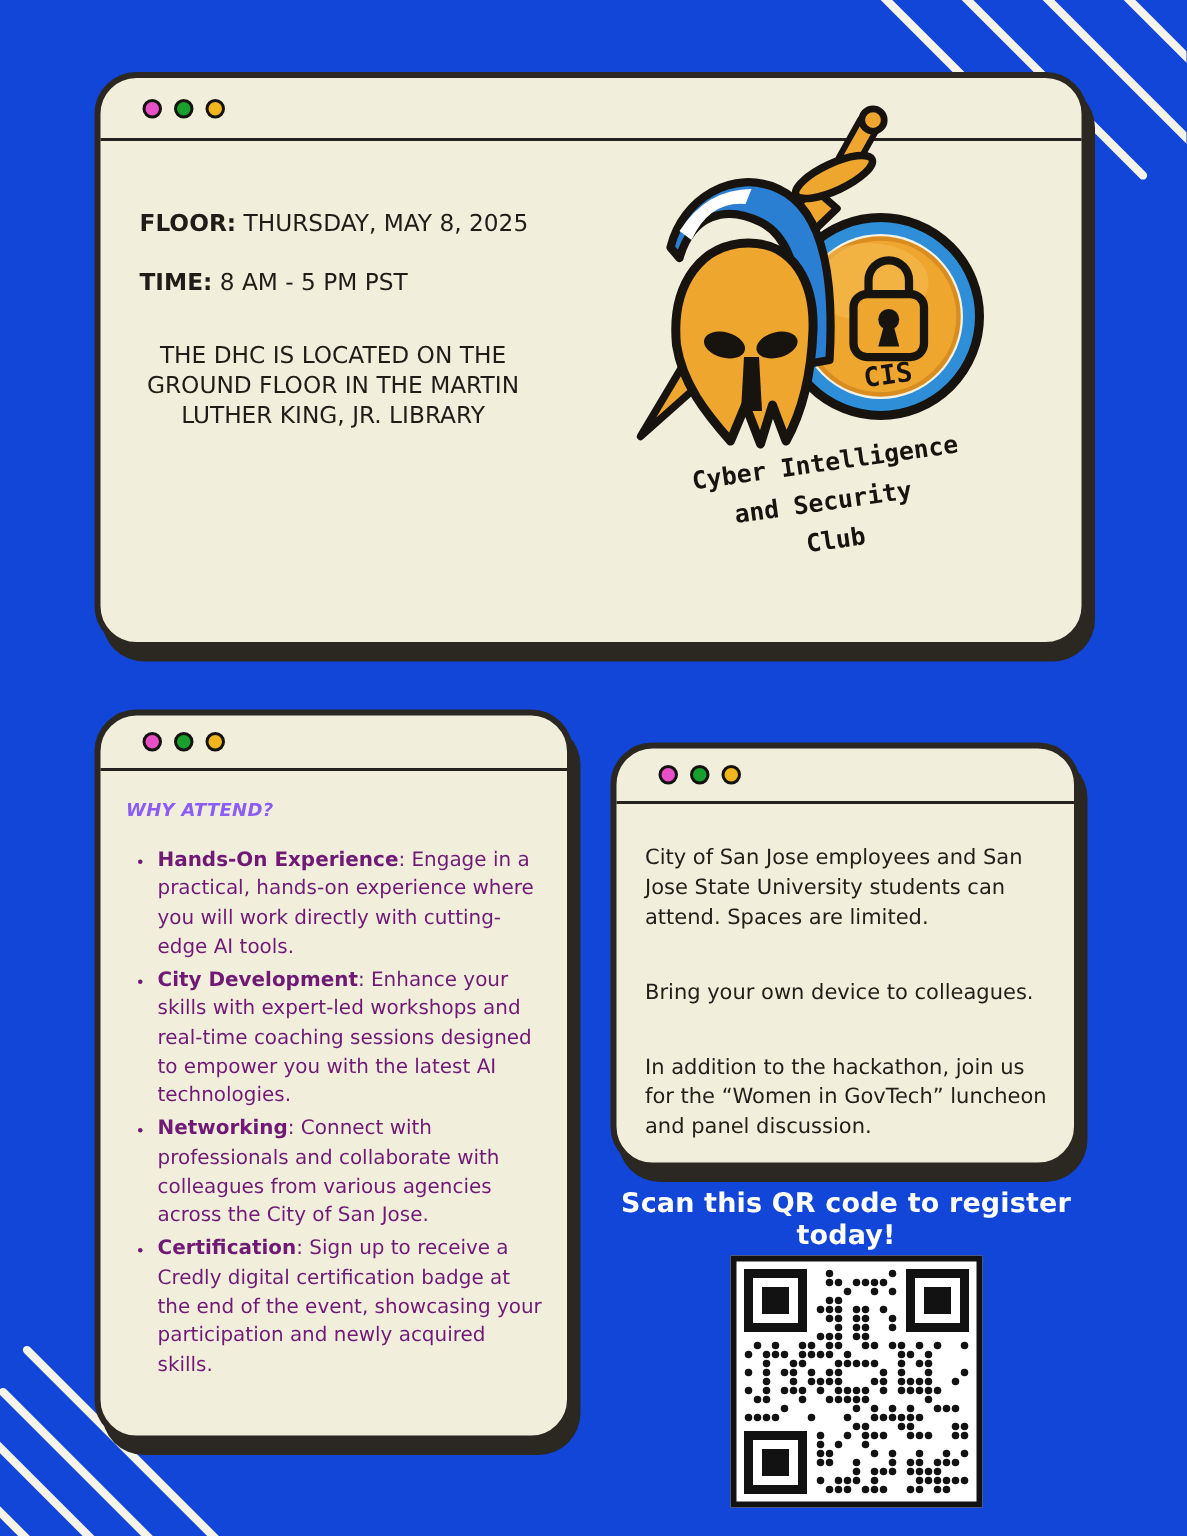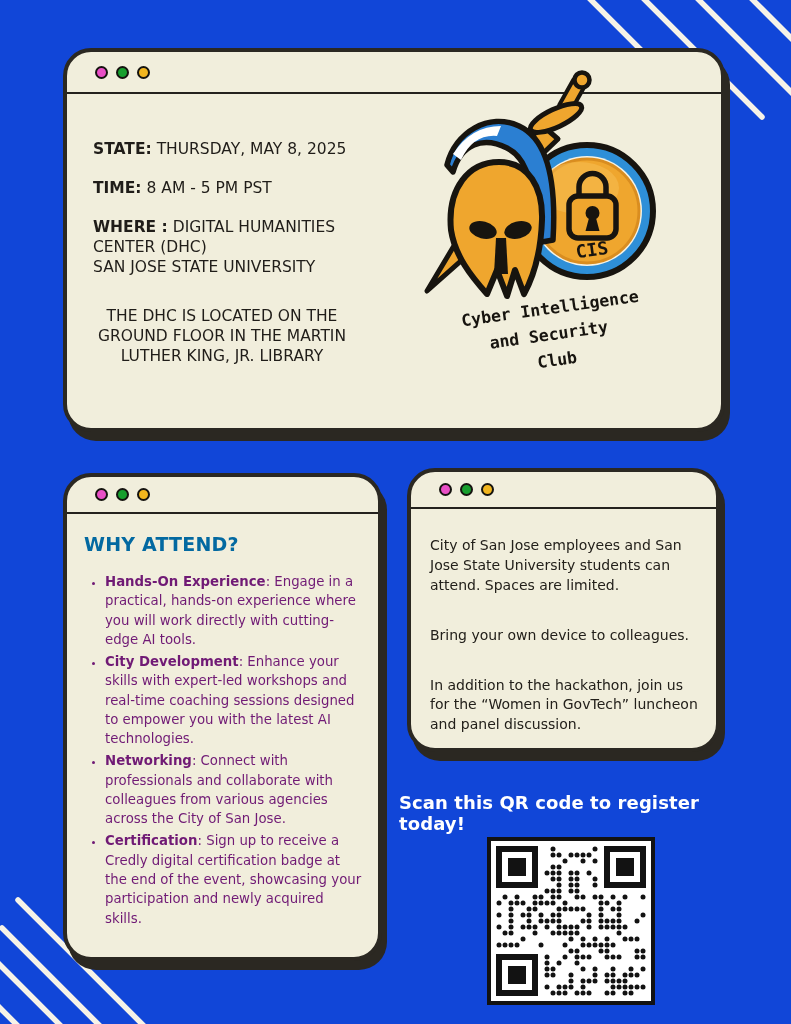--- a/index.html
+++ b/index.html
@@ -39,35 +39,35 @@
   .hero-details { width:264px; font-size:15.5px; line-height:20px; color:#201d19; }
   .hero-details .detail { margin-top:19px; }
   .hero-details .note { margin-top:29px; width:258px;text-align:center; }
   .hero-details b { font-weight:700; }
 
   .logo-wrap { position:absolute; right:12px; top:-24px; width:290px; height:300px; }
 
   
   .why { left:63px; top:473px; width:319px; height:488px; }
   .why-body { padding:19px 14px 0 17px; }
-  .why-heading { font-size:19px; font-weight:700; letter-spacing:.2px; color:#0369a1; }
+  .why-heading { font-size:12px; font-weight:700; letter-spacing:.2px; color:#8b5cf6;font-style:italic; }
   .why ul { margin:17px 0 0 0; padding-left:21px; }
   .why li { font-size:13.3px; line-height:1.45; margin-bottom:3px; color:#701a75; }
   .why li::marker { font-size:11px; }
   .why b { font-weight:700; }
 
   
-  .info { left:407px; top:468px; width:313px; height:284px; }
+  .info { left:407px; top:495px; width:313px; height:284px; }
   .info-body { padding:27px 18px 0 19px; font-size:14px; line-height:1.42; color:#23201b; }
   .info-body p + p { margin-top:30px; }
 
   
   .cta {
     position:absolute; z-index:2; left:399px; top:792px; width:330px;
-    color:#ffffff; font-size:18px; font-weight:700;
+    text-align:center; color:#ffffff; font-size:18px; font-weight:700;
     letter-spacing:.1px;
   }
   .qr-frame {
     position:absolute; z-index:2; left:487px; top:837px; width:168px; height:168px;
     background:#ffffff; border:4px solid #121212; padding:5px;
   }
   .qr-frame svg { display:block; width:100%; height:100%; }
 
   .club-text { font-family:"DejaVu Sans Mono","Liberation Mono",monospace; font-weight:700; }
 </style>
@@ -93,31 +93,26 @@
 
 <div class="window hero">
   <div class="win-head">
     <span class="dot pink"></span>
     <span class="dot green"></span>
     <span class="dot yellow"></span>
   </div>
   <div class="hero-body">
     <div class="hero-details">
       <p class="detail">
-        <b>STATE:</b>
+        <b>FLOOR:</b>
         <span>THURSDAY, MAY 8, 2025</span>
       </p>
       <p class="detail">
         <b>TIME:</b>
         <span>8 AM - 5 PM PST</span>
-      </p>
-      <p class="detail">
-        <b>WHERE :</b>
-        <span>DIGITAL HUMANITIES CENTER (DHC)</span><br>
-        <span>SAN JOSE STATE UNIVERSITY</span>
       </p>
       <p class="note">THE DHC IS LOCATED ON THE GROUND FLOOR IN THE MARTIN LUTHER KING, JR. LIBRARY</p>
     </div>
 
     <div class="logo-wrap">
       <svg width="290" height="300" viewBox="0 0 290 300">
 
         <g>
           <path d="M8 221 L45 159 L61 174 Z" fill="#efa62e" stroke="#17140f" stroke-width="5" stroke-linejoin="round"></path>
           <path d="M146 38 L160 13" stroke="#17140f" stroke-width="17" stroke-linecap="round"></path>

